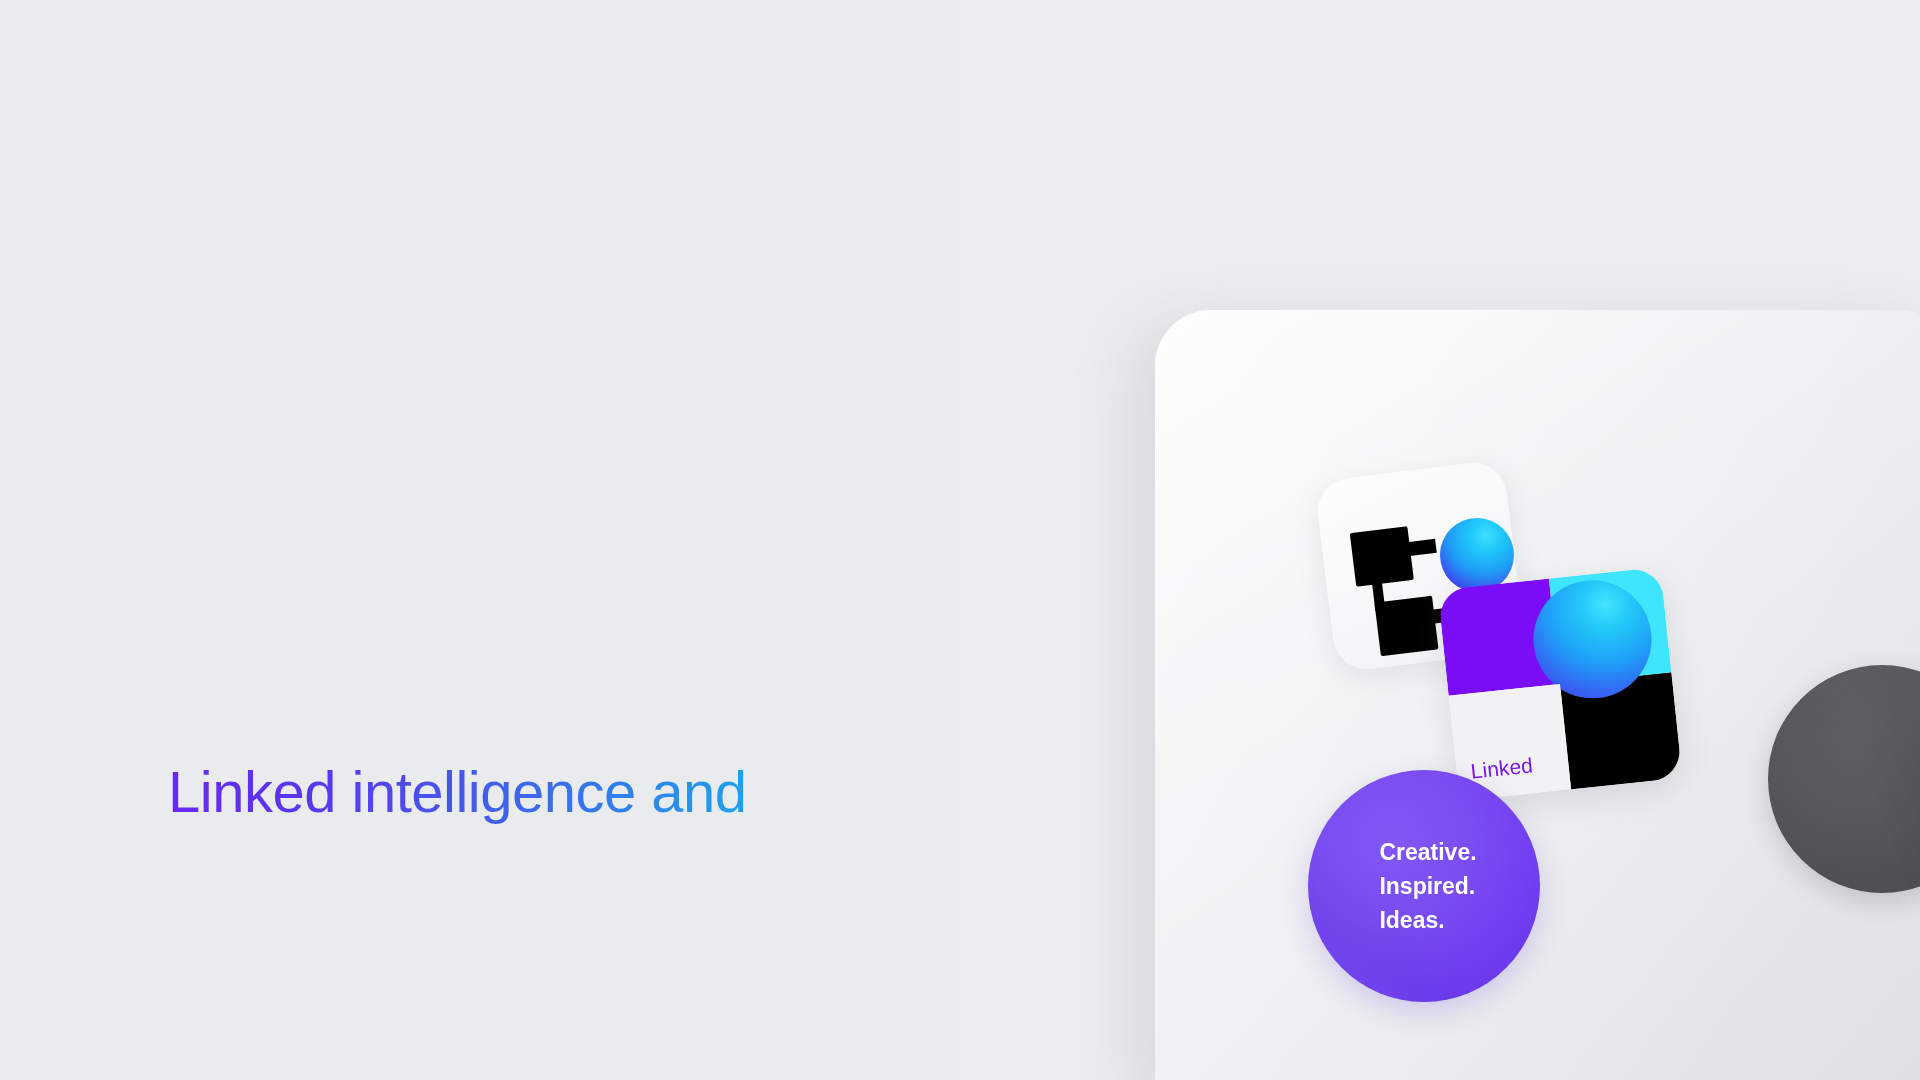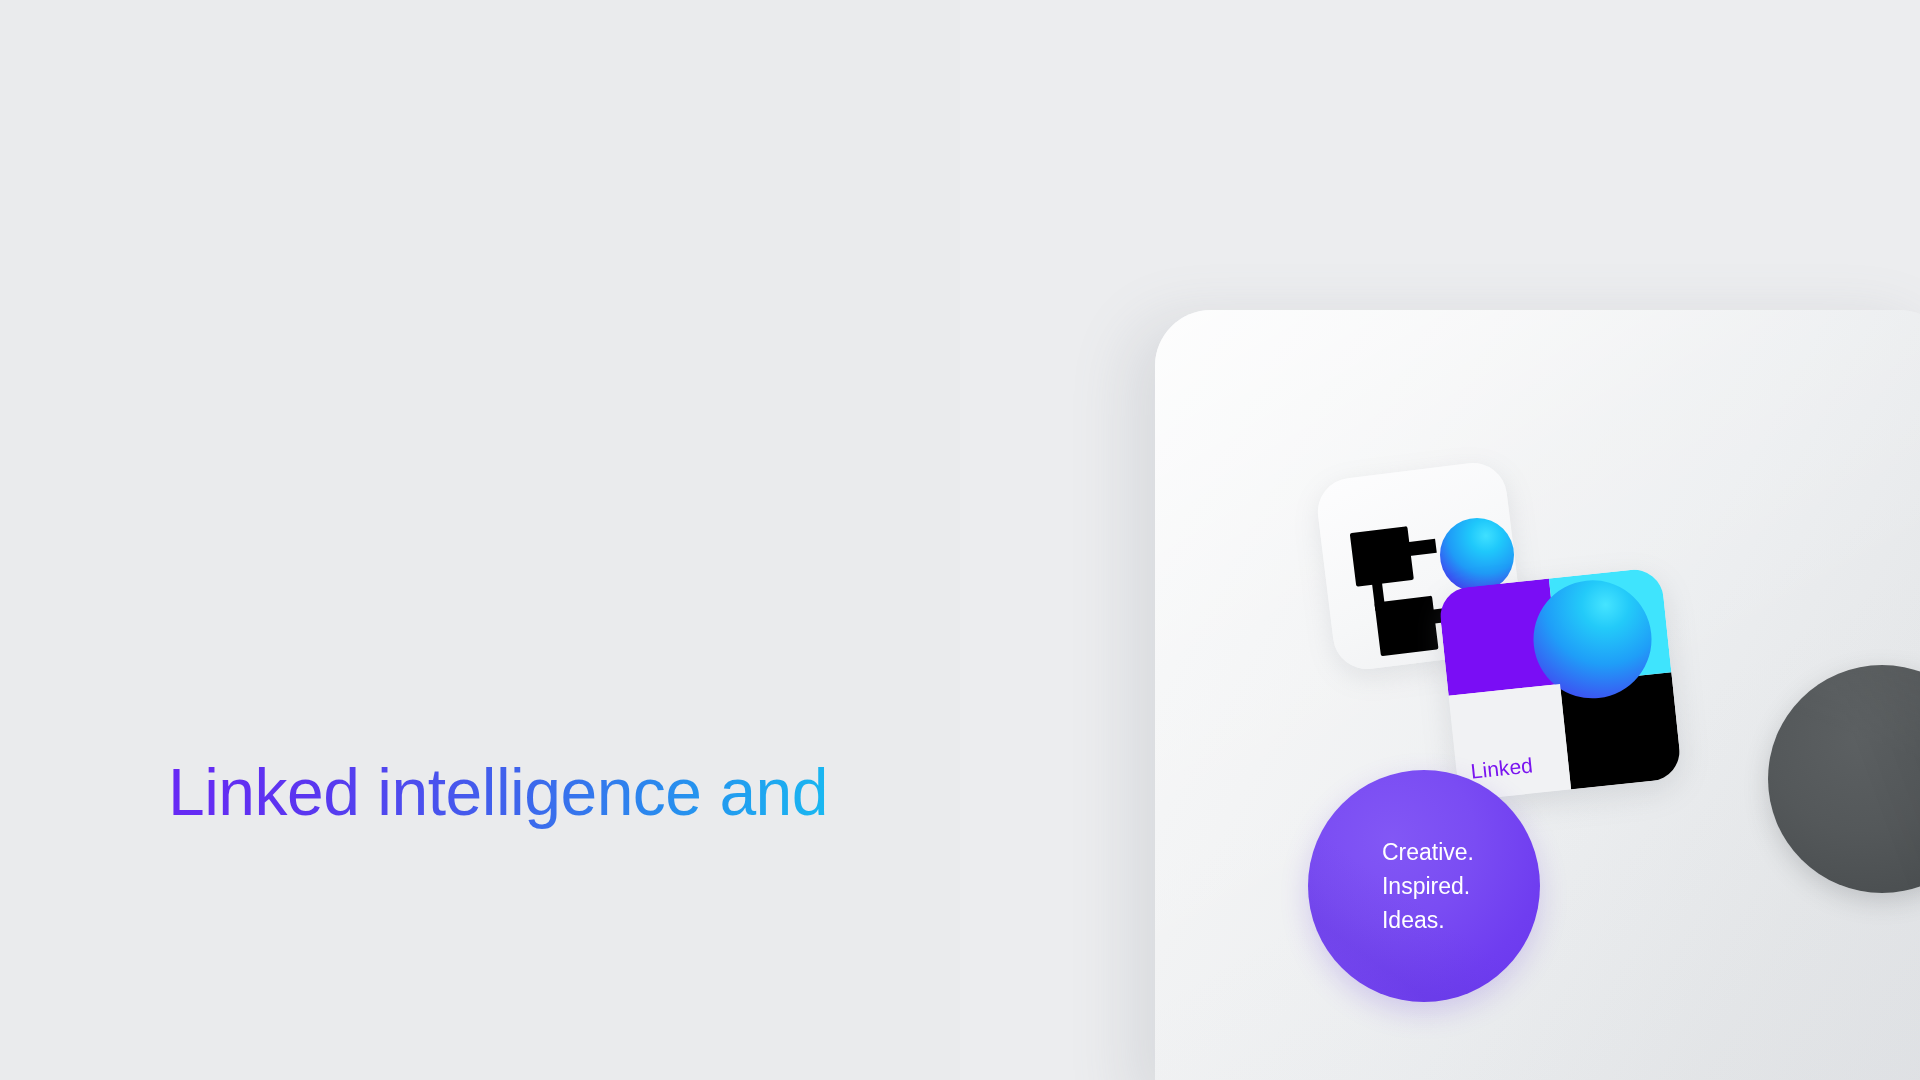--- a/index.html
+++ b/index.html
@@ -34,21 +34,21 @@
     height: 1080px;
     background: #ecedef;
   }
 
   
   .headline {
     position: absolute;
     left: 168px;
     top: 648px;
     width: 880px;
-    font-size: 66px;
+    font-size: 58px;
     line-height: 96px;
     font-weight: 400;
     letter-spacing: -0.5px;
     white-space: pre-line;
     background-image: linear-gradient(98deg,
         #6a27f5 0%,
         #5a36f0 18%,
         #3f63ec 40%,
         #2397ef 62%,
         #16c4f2 80%,
@@ -203,21 +203,21 @@
         rgba(255,255,255,0.0) 55%,
         rgba(90,60,200,0.16) 78%,
         rgba(255,255,255,0.06) 100%);
     pointer-events: none;
   }
   .badge-text {
     position: relative;
     color: #ffffff;
     font-size: 23px;
     line-height: 34px;
-    font-weight: 400;
+    font-weight: 700;
     white-space: pre-line;
     text-align: left;
     margin-left: 8px;
   }
 
   
   .badge-dark {
     position: absolute;
     left: 1768px;
     top: 665px;

